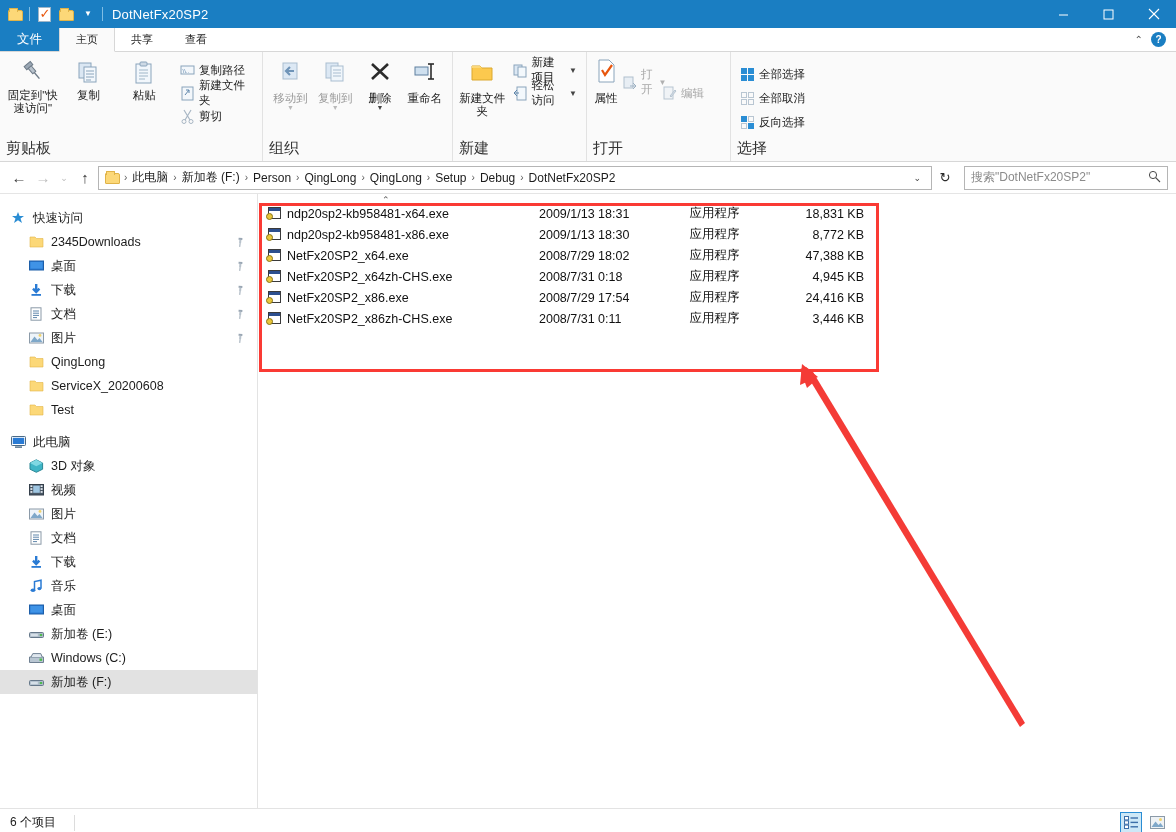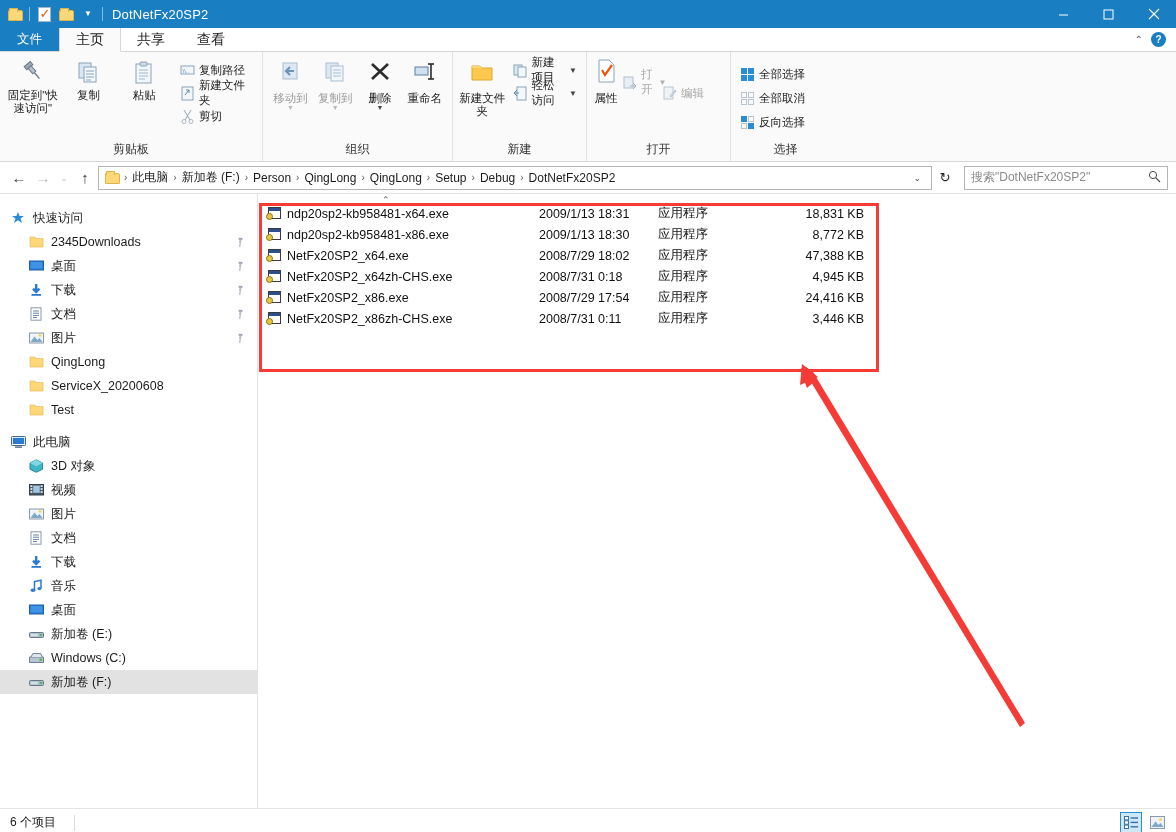--- a/index.html
+++ b/index.html
@@ -41,34 +41,34 @@
         color:#fff; font-size:13px; }
   .wc svg { display:block; }
 
   
   .tabrow { height:24px; background:#ffffff; display:flex; align-items:stretch; position:relative;
             border-bottom:1px solid #d7d7d7; }
   .tab-file {
     background:#1a7ec2; color:#fff; padding:0 17px; display:flex; align-items:center;
     font-size:12.5px;
   }
-  .tab { padding:0 16px; display:flex; align-items:center; font-size:14px; color:#1c1c1c; }
+  .tab { padding:0 16px; display:flex; align-items:center; font-size:11px; color:#1c1c1c; }
   .tab.active { background:#fafafa; border-left:1px solid #d7d7d7; border-right:1px solid #d7d7d7;
                 border-bottom:1px solid #fafafa; margin-bottom:-1px; }
   .tabrow-right { margin-left:auto; display:flex; align-items:center; gap:8px; padding-right:10px; }
   .chev-up { font-size:10px; color:#555; }
   .help-circ { width:15px; height:15px; border-radius:50%; background:#1a7ec2; color:#fff;
                font-size:10px; display:flex; align-items:center; justify-content:center; font-weight:bold;}
 
   
   .ribbon { height:110px; background:#fafafa; border-bottom:1px solid #d7d7d7; display:flex; }
   .rgroup { display:flex; flex-direction:column; position:relative; padding:4px 6px 0 6px; }
   .rgroup + .rgroup { border-left:1px solid #e2e2e2; }
   .rgroup-items { display:flex; align-items:flex-start; flex:1; gap:2px; }
-  .rgroup-title { text-align:center; font-size:12px; color:#333; padding-bottom:3px; }
+  .rgroup-title { text-align:left; font-size:15px; color:#333; padding-bottom:3px; }
   .bigbtn { width:56px; display:flex; flex-direction:column; align-items:center; padding-top:4px; }
   .bigbtn .lbl { font-size:11.5px; color:#222; text-align:center; line-height:13px; margin-top:3px; }
   .smallcol { display:flex; flex-direction:column; justify-content:center; padding-top:4px; gap:3px; }
   .smallbtn { display:flex; align-items:center; gap:4px; font-size:11.5px; color:#222; height:20px; padding:0 3px;}
   .smallbtn.disabled { color:#a6a6a6;margin-top:21px; }
   .caret-sm { font-size:8px; color:#444; margin-left:2px;}
   .caret-dn { font-size:7px; color:#444; line-height:6px; }
 
   
   .ic { display:inline-block; position:relative; }
@@ -122,21 +122,21 @@
          border-right:1px solid #e4e4e4; height:22px; }
   .c-name { width:272px; }
   .c-date { width:119px; }
   .c-type { width:122px; }
   .c-size { width:105px; }
   .c-pad { width:80px; border-right:none; }
 
   .filerow { display:flex; height:21px; align-items:center; font-size:12.5px; color:#111; }
   .f-name { width:272px; display:flex; align-items:center; padding-left:8px; }
   .f-date { width:119px; padding-left:9px; color:#111; }
-  .f-type { width:122px; padding-left:9px; color:#111; }
+  .f-type { width:122px; padding-left:9px; color:#111;text-align:center; }
   .f-size { width:105px; text-align:right; padding-right:12px; color:#111; }
 
   
   .exeicon { width:15px; height:14px; position:relative; margin-right:6px; flex:none; }
   .exeicon .win { position:absolute; left:2px; top:0; width:13px; height:12px; background:#fff;
                   border:1px solid #3a3a3a; }
   .exeicon .bar { position:absolute; left:3px; top:1px; width:11px; height:3px; background:#2d4f8e; }
   .exeicon .gear { position:absolute; left:0; top:6px; width:7px; height:7px; background:#e8c63a;
                    border:1px solid #8a7418; border-radius:50%; }
 

